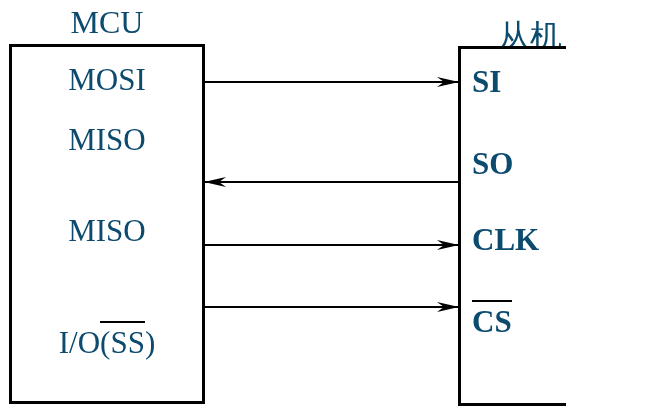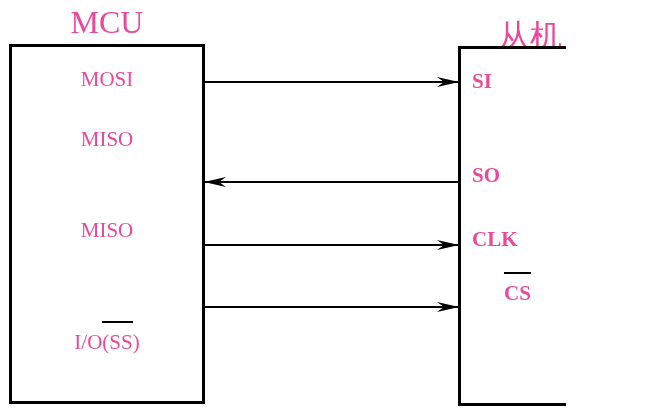--- a/index.html
+++ b/index.html
@@ -5,21 +5,21 @@
   html, body {
     margin: 0;
     padding: 0;
     background: #ffffff;
   }
   .canvas {
     position: relative;
     width: 566px;
     height: 412px;
     background: #ffffff;
-    color: #ec4899;
+    color: #0c4a6e;
     font-family: "Liberation Serif", "DejaVu Serif", serif;
     overflow: hidden;
   }
   .box {
     position: absolute;
     box-sizing: border-box;
     border: 3px solid #000000;
     background: #ffffff;
   }
   .box-mcu   { left: 9px;   top: 44px; width: 196px; height: 360px; }
@@ -30,42 +30,42 @@
     font-size: 32px;
     line-height: 1;
     text-align: center;
     white-space: nowrap;
   }
   .title-mcu   { left: 9px;   top: 6px; width: 196px; }
   .title-slave { left: 430px; top: 20px; width: 200px; }
 
   .pin {
     position: absolute;
-    font-size: 21px;
+    font-size: 31px;
     line-height: 31px;
     white-space: nowrap;
   }
   .pin-left {
     left: 9px;
     width: 196px;
     text-align: center;
   }
   .pin-right {
     left: 472px;
     text-align: left;
     font-weight: bold;
   }
   .pin-mosi { top: 64px; }
   .pin-miso { top: 124px; }
   .pin-sclk { top: 215px; }
   .pin-ss   { top: 284px; margin-top: 37px; }
   .pin-si   { top: 66px; }
-  .pin-so   { top: 160px; }
+  .pin-so   { top: 148px; }
   .pin-clk  { top: 224px; }
-  .pin-cs   { top: 272px; margin-left: 32px; }
+  .pin-cs   { top: 300px; }
 
   .ovl {
     display: inline-block;
     border-top: 2px solid #000000;
     padding-top: 4px;
     line-height: 31px;
   }
   .arrows-layer {
     position: absolute;
     left: 0;

